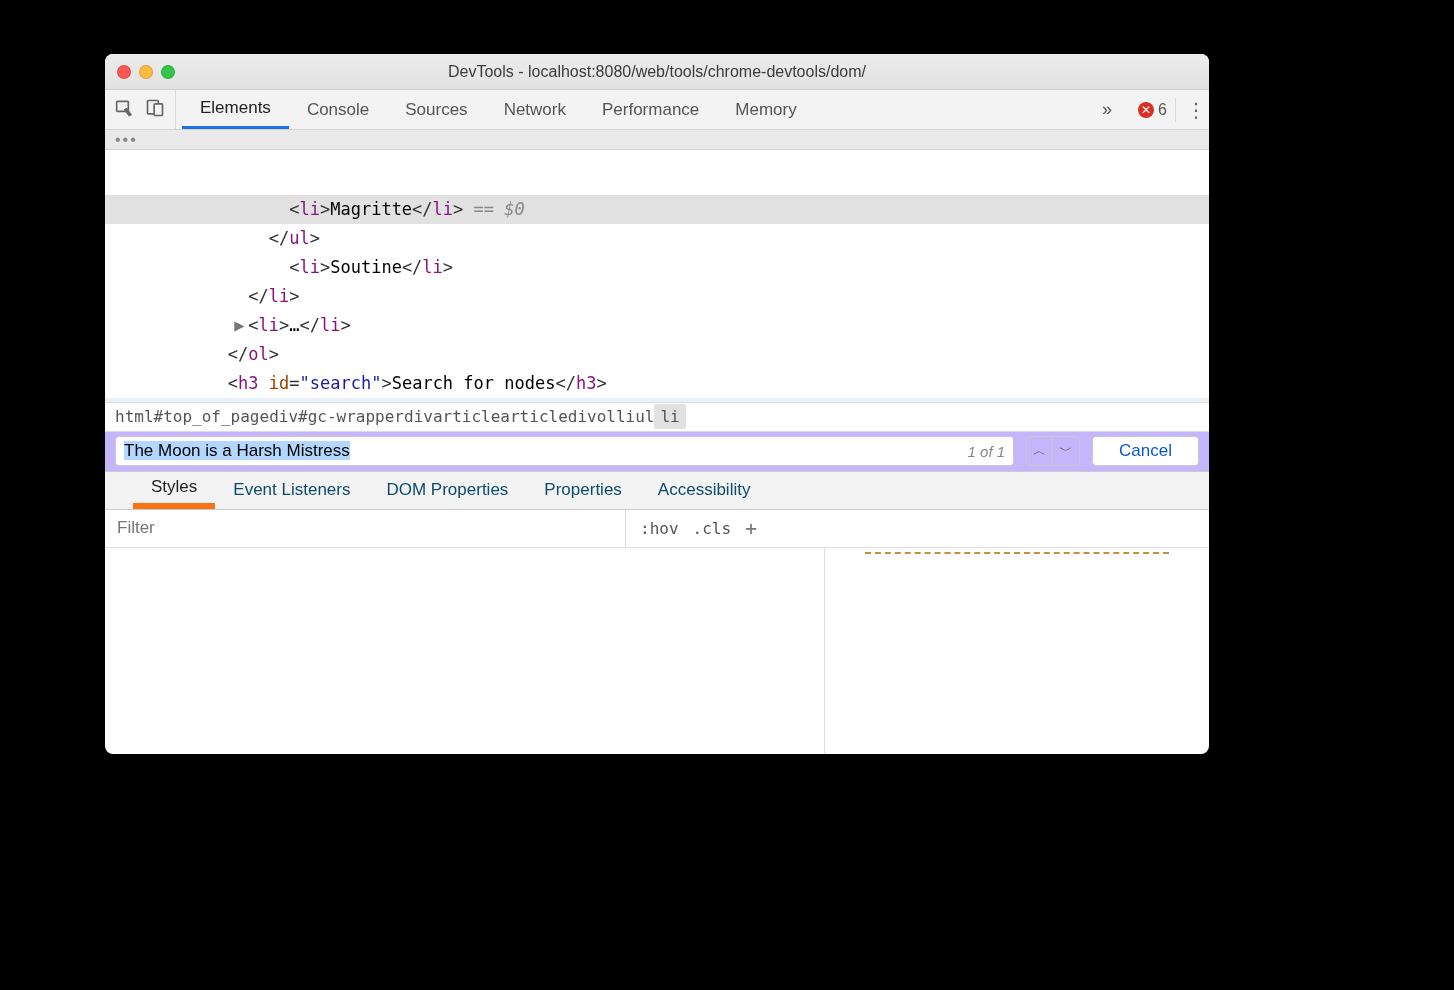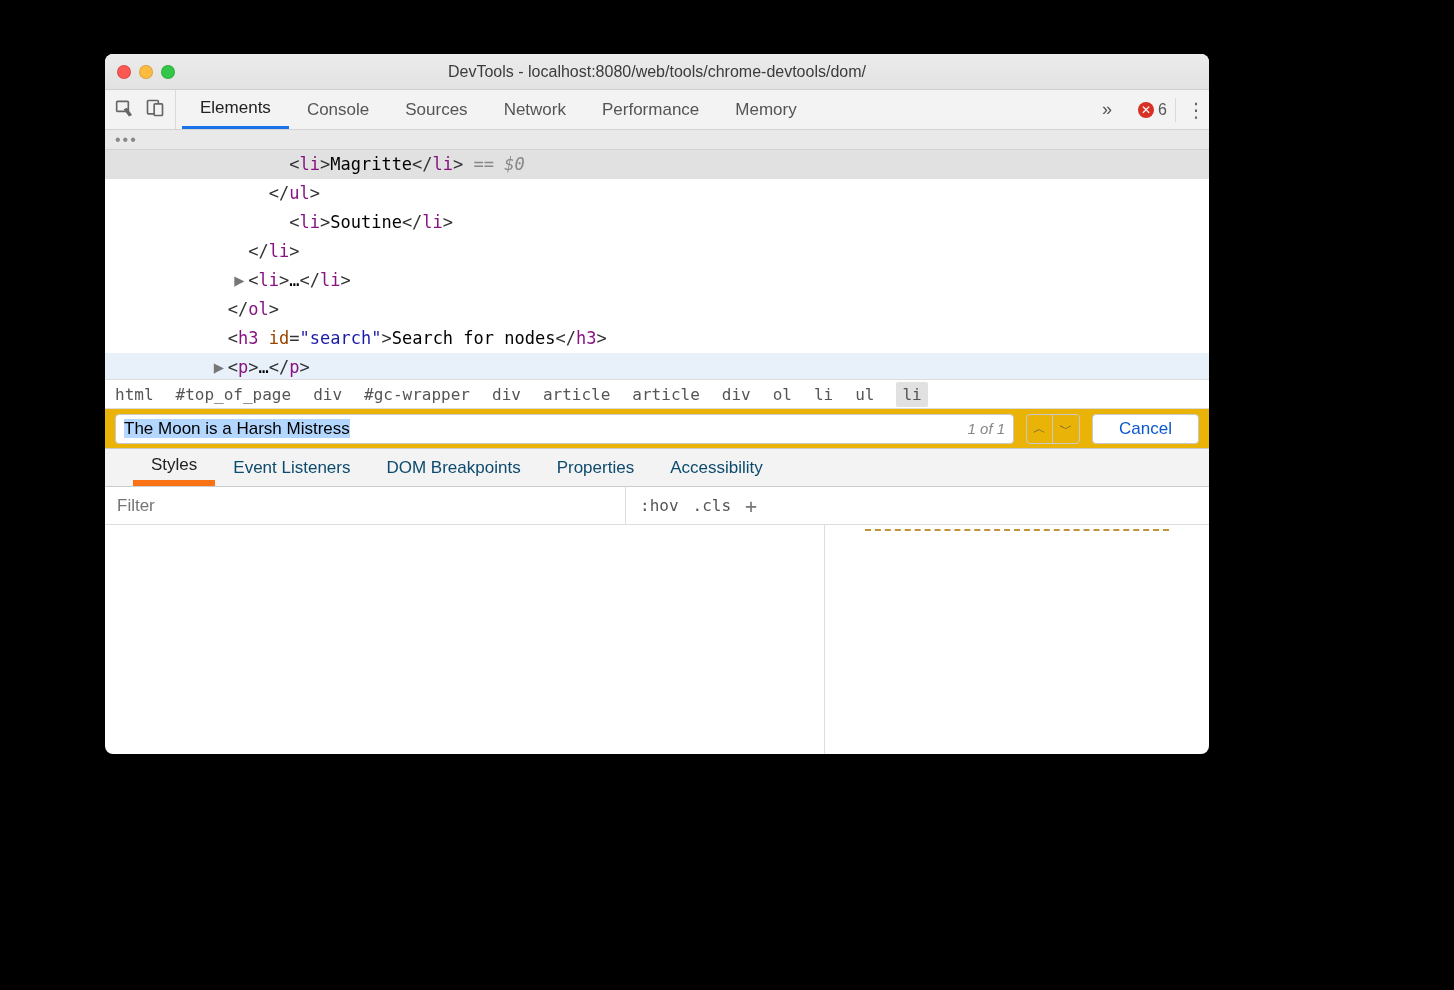--- a/index.html
+++ b/index.html
@@ -17,35 +17,35 @@
 .tool-icons svg { width:20px; height:20px; }
 .tabs { display:flex; align-items:stretch; flex:1; padding-left:6px; }
 .tab { padding:0 18px; display:flex; align-items:center; font-size:17px; color:#555; cursor:pointer; }
 .tab.active { color:#222; border-bottom:3px solid #1a73e8; }
 .tab.chev { font-size:18px; color:#555; }
 .toolbar-right { display:flex; align-items:center; gap:8px; padding:0 12px; }
 .err-badge { display:flex; align-items:center; gap:4px; color:#555; font-size:16px; }
 .err-badge .circ { width:16px; height:16px; border-radius:50%; background:#d93025; color:#fff; font-size:12px; display:flex; align-items:center; justify-content:center; line-height:1; }
 .kebab { width:22px; text-align:center; color:#666; font-size:20px; border-left:1px solid #d9d9d9; padding-left:10px; }
 .subbar { height:20px; background:#e9e9e9; border-bottom:1px solid #d3d3d3; display:flex; align-items:center; padding-left:10px; color:#888; font-size:16px; letter-spacing:2px; }
-.dom { flex:1; overflow:hidden; font-family: Menlo, Consolas, monospace; font-size:17px; line-height:29px; background:#fff; }
+.dom { flex:1; overflow:hidden; font-family: Menlo, Consolas, monospace; font-size:17px; line-height:29px; background:#fff;margin-top:45px; }
 .line { white-space:pre; }
 .line.selected { background:#e1e1e1; }
 .line.hovered { background:#e8f0fa; }
 .punc { color:#333; }
 .tagname { color:#881280; }
 .attrname { color:#994500; }
 .attrval { color:#1a1aa6; }
 .text { color:#000; }
 .gray { color:#888; font-style:italic; }
 .tri { color:#777; display:inline-block; width:12px; }
-.breadcrumb { height:30px; border-top:1px solid #ddd; border-bottom:1px solid #ddd; display:flex; align-items:center; padding:0 10px; gap:22px; font-size:16px; color:#555; font-family: Menlo, Consolas, monospace; background:#fff; }
+.breadcrumb { height:30px; border-top:1px solid #ddd; border-bottom:1px solid #ddd; display:flex; align-items:center; padding:0 10px; font-size:16px; color:#555; font-family: Menlo, Consolas, monospace; background:#fff; }
 .breadcrumb span { cursor:pointer; }
 .breadcrumb span.sel { background:#e1e1e1; padding:3px 6px; border-radius:2px; }
-.searchbar { height:40px; display:flex; align-items:center; padding:6px 10px; gap:12px; background:#eab308; border-bottom:1px solid #ccc; }
+.searchbar { height:40px; display:flex; align-items:center; padding:6px 10px; gap:12px; background:#c4b5fd; border-bottom:1px solid #ccc; }
 .searchbox { flex:1; display:flex; align-items:center; border:1px solid #c9c9c9; border-radius:4px; height:30px; background:#fff; }
 .searchbox .hint { color:#888; font-size:15px; padding:0 8px;font-style:italic; }
 .navbtns { display:flex; border:1px solid #c9c9c9; border-radius:4px; height:30px; }
 .navbtns div { width:26px; display:flex; align-items:center; justify-content:center; color:#555; font-size:13px; }
 .navbtns div:first-child { border-right:1px solid #c9c9c9; }
 .cancel { border:1px solid #c9c9c9; border-radius:4px; height:30px; padding:0 26px; display:flex; align-items:center; color:#0b57d0; font-size:17px; background:#fff; }
 .bottomtabs { height:38px; display:flex; align-items:stretch; border-bottom:1px solid #ccc; background:#f3f3f3; }
 .btab { padding:0 18px; display:flex; align-items:center; font-size:17px; color:#0c4a6e; }
 .btab.active { color:#222; border-bottom:6px solid #f97316;margin-left:28px; }
 .filterbar { height:38px; display:flex; align-items:center; border-bottom:1px solid #ddd; }
@@ -141,21 +141,21 @@
     <div class="navbtns">
       <div>︿</div>
       <div>﹀</div>
     </div>
     <div class="cancel">Cancel</div>
   </div>
 
   <div class="bottomtabs" id="btabs">
       <div class="btab active">Styles</div>
       <div class="btab">Event Listeners</div>
-      <div class="btab">DOM Breakpoints</div>
+      <div class="btab">DOM Properties</div>
       <div class="btab">Properties</div>
       <div class="btab">Accessibility</div>
     </div>
 
   <div class="filterbar">
     <input placeholder="Filter" style="">
     <div class="controls">
       <span>:hov</span>
       <span>.cls</span>
       <span class="plus">+</span>

